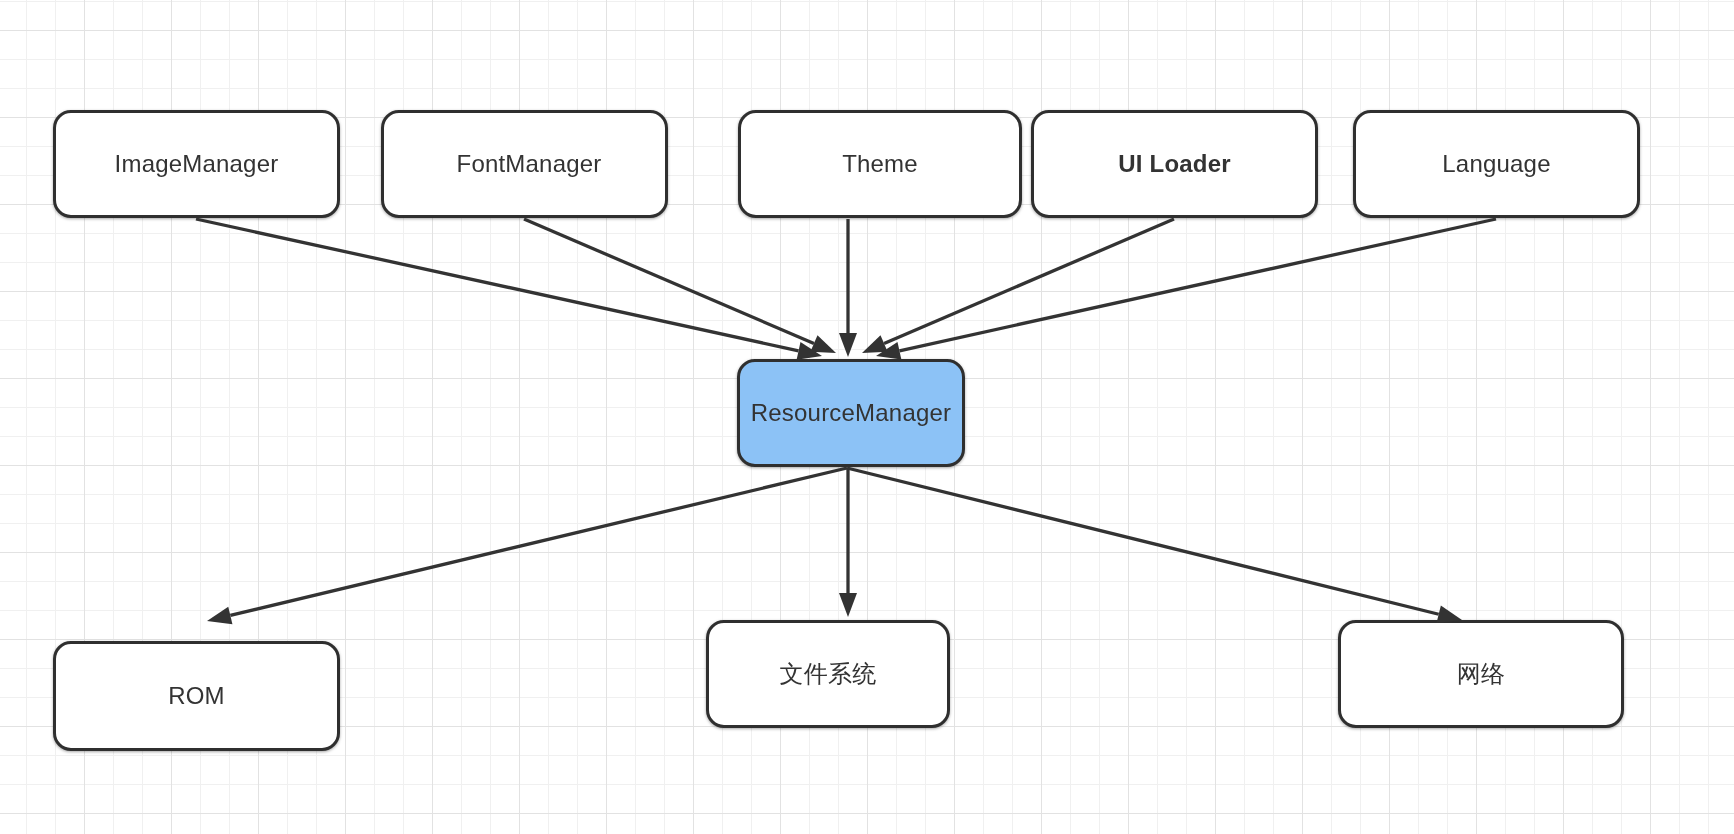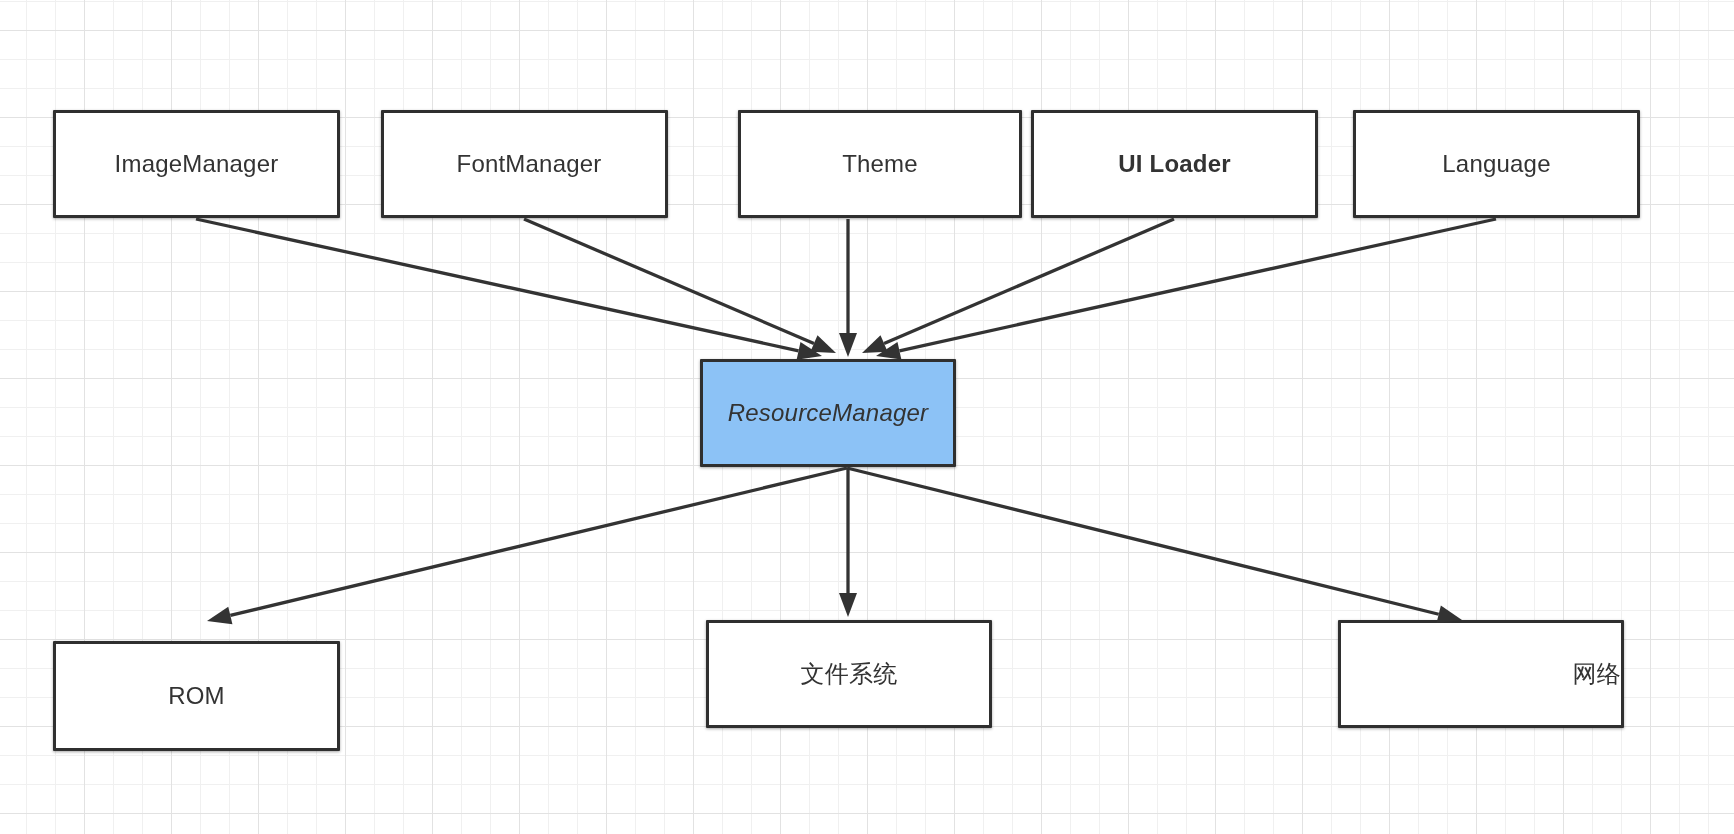--- a/index.html
+++ b/index.html
@@ -21,21 +21,21 @@
       linear-gradient(to right, #f0f0f0 1px, transparent 1px),
       linear-gradient(to bottom, #f0f0f0 1px, transparent 1px);
     background-size: 87px 87px, 87px 87px, 29px 29px, 29px 29px;
     background-position: 84px 0, 0 30px, 26px 0, 0 1px;
   }
   .node {
     position: absolute;
     box-sizing: border-box;
     background: #ffffff;
     border: 3px solid #2f2f2f;
-    border-radius: 1px;
+    border-radius: 18px;
     box-shadow: 0 1px 3px rgba(0,0,0,0.35);
     display: flex;
     align-items: center;
     justify-content: center;
     z-index: 1;
   }
   .node .label {
     font-size: 24px;
     color: #333333;
     letter-spacing: 0.2px;
@@ -63,30 +63,30 @@
       </div>
       <div class="node" style="left: 706px; top: 110px; width: 284px; height: 108px; background: rgb(255, 255, 255); margin-left: 32px;">
         <span class="label">Theme</span>
       </div>
       <div class="node" style="left: 1031px; top: 110px; width: 287px; height: 108px; background: rgb(255, 255, 255); font-weight: bold;">
         <span class="label">UI Loader</span>
       </div>
       <div class="node" style="left: 1353px; top: 110px; width: 287px; height: 108px; background: rgb(255, 255, 255); text-align: center;">
         <span class="label">Language</span>
       </div>
-      <div class="node" style="left: 700px; top: 359px; width: 256px; height: 108px; background: rgb(140, 194, 246); font-style: italic;">
+      <div class="node" style="left: 737px; top: 359px; width: 228px; height: 108px; background: rgb(140, 194, 246);">
         <span class="label">ResourceManager</span>
       </div>
       <div class="node" style="left: 53px; top: 641px; width: 287px; height: 110px; background: rgb(255, 255, 255);">
         <span class="label">ROM</span>
       </div>
-      <div class="node" style="left: 706px; top: 620px; width: 286px; height: 108px; background: rgb(255, 255, 255);">
+      <div class="node" style="left: 706px; top: 620px; width: 244px; height: 108px; background: rgb(255, 255, 255);">
         <span class="label">文件系统</span>
       </div>
-      <div class="node" style="left: 1338px; top: 620px; width: 286px; height: 108px; background: rgb(255, 255, 255); justify-content: flex-end;">
+      <div class="node" style="left: 1338px; top: 620px; width: 286px; height: 108px; background: rgb(255, 255, 255);">
         <span class="label">网络</span>
       </div>
     </div>
   <svg class="edges" width="1734" height="834" viewBox="0 0 1734 834">
       <g>
         <line x1="196" y1="219" x2="798.5548883483422" y2="350.8690410602602" stroke="#333333" stroke-width="3.3"></line>
         <polygon points="822,356 796.6307787459398,359.6609579296319 800.4789979507445,342.0771241908885" fill="#333333"></polygon>
       </g>
       <g>
         <line x1="524" y1="219" x2="813.9478376018272" y2="343.5288789700155" stroke="#333333" stroke-width="3.3"></line>

